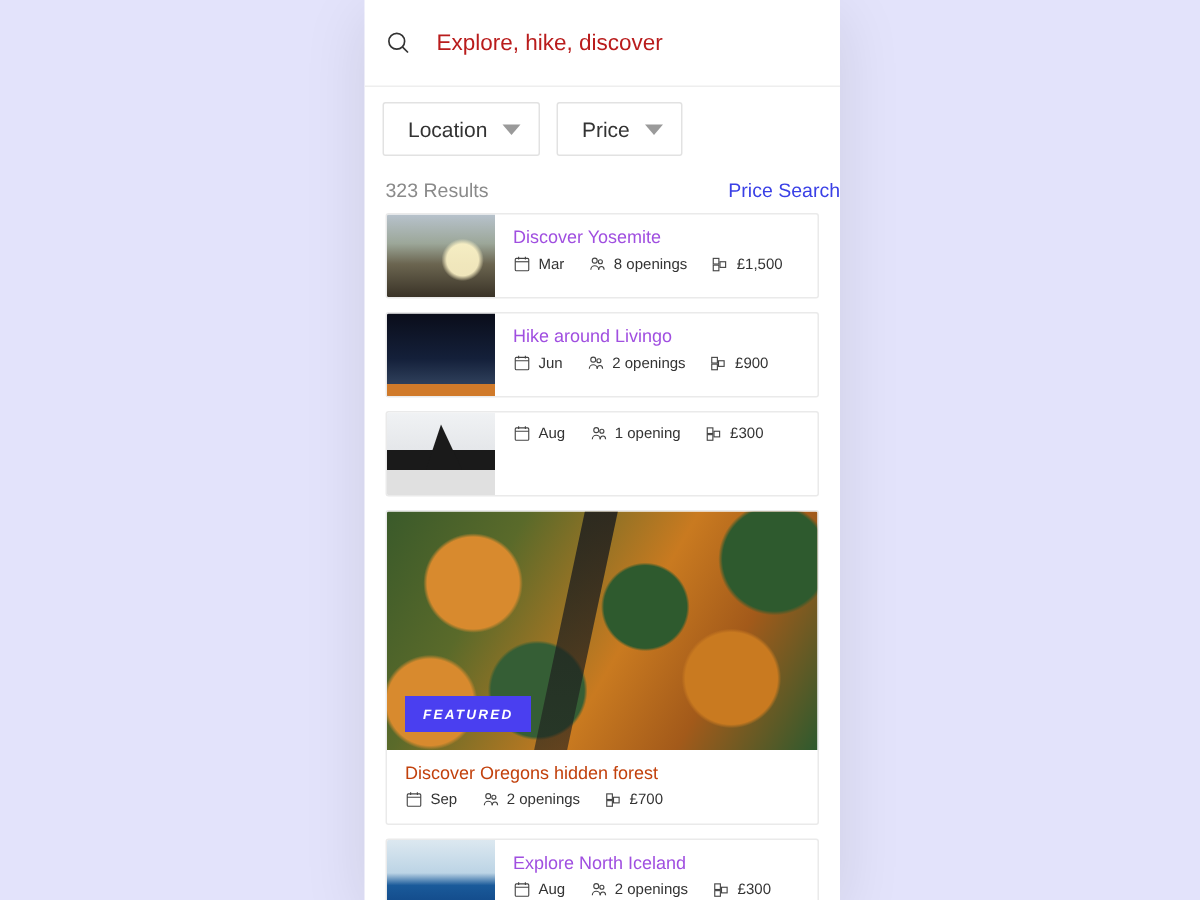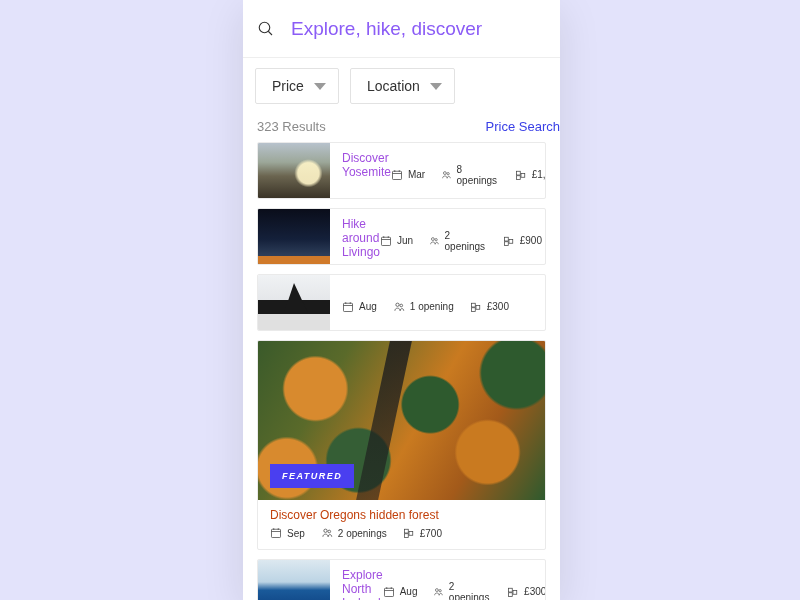--- a/index.html
+++ b/index.html
@@ -22,22 +22,22 @@
   .searchbar {
     display: flex; align-items: center;
     height: 58px;
     padding: 0 14px;
     border-bottom: 1px solid #eee;
   }
   .search-icon { width: 18px; height: 18px; stroke: #333; stroke-width: 1.5; fill: none; flex-shrink: 0; }
   .search-input {
     border: none; outline: none;
     margin-left: 16px;
-    font-size: 19px;
-    color: #8b5cf6;
+    font-size: 15px;
+    color: #b91c1c;
     width: 100%;
     background: transparent;
   }
 
   
   .filters {
     display: flex;
     gap: 11px;
     padding: 10px 12px 0 12px;
     overflow: hidden;
@@ -81,21 +81,21 @@
     overflow: hidden;
     height: 57px;
   }
   .thumb {
     width: 72px; height: 100%;
     flex-shrink: 0;
     background: #ccc;
   }
   .card-body {
     padding: 8px 8px 0 12px;
-    display: flex; flex-direction: row;
+    display: flex; flex-direction: column;
   }
   .card-title { font-size: 12px; color: #a04fe0; margin-bottom: 5px; }
   .meta-row { display: flex; align-items: center; gap: 16px; }
   .meta-item { display: flex; align-items: center; gap: 5px; font-size: 10px; color: #333; }
   .mi-icon { width: 12px; height: 12px; stroke: #444; stroke-width: 1; fill: none; }
 
   
   .feature-card {
     border: 1px solid #eaeaea;
     border-radius: 2px;
@@ -170,25 +170,25 @@
   <div class="searchbar">
     <svg class="search-icon" viewBox="0 0 24 24">
       <circle cx="10" cy="10" r="7"></circle>
         <line x1="20" y1="20" x2="15" y2="15"></line>
     </svg>
     <input class="search-input" value="Explore, hike, discover" style="">
   </div>
 
   <div class="filters">
     <div class="filter-chip">
+      <span>Location</span>
+      <span class="chip-caret"></span>
+    </div>
+    <div class="filter-chip">
       <span>Price</span>
-      <span class="chip-caret"></span>
-    </div>
-    <div class="filter-chip">
-      <span>Location</span>
       <span class="chip-caret"></span>
     </div>
   </div>
 
   <div class="results-header">
     <span class="results-count">323 Results</span>
     <span class="save-search">Price Search</span>
   </div>
 
   <div class="list">

